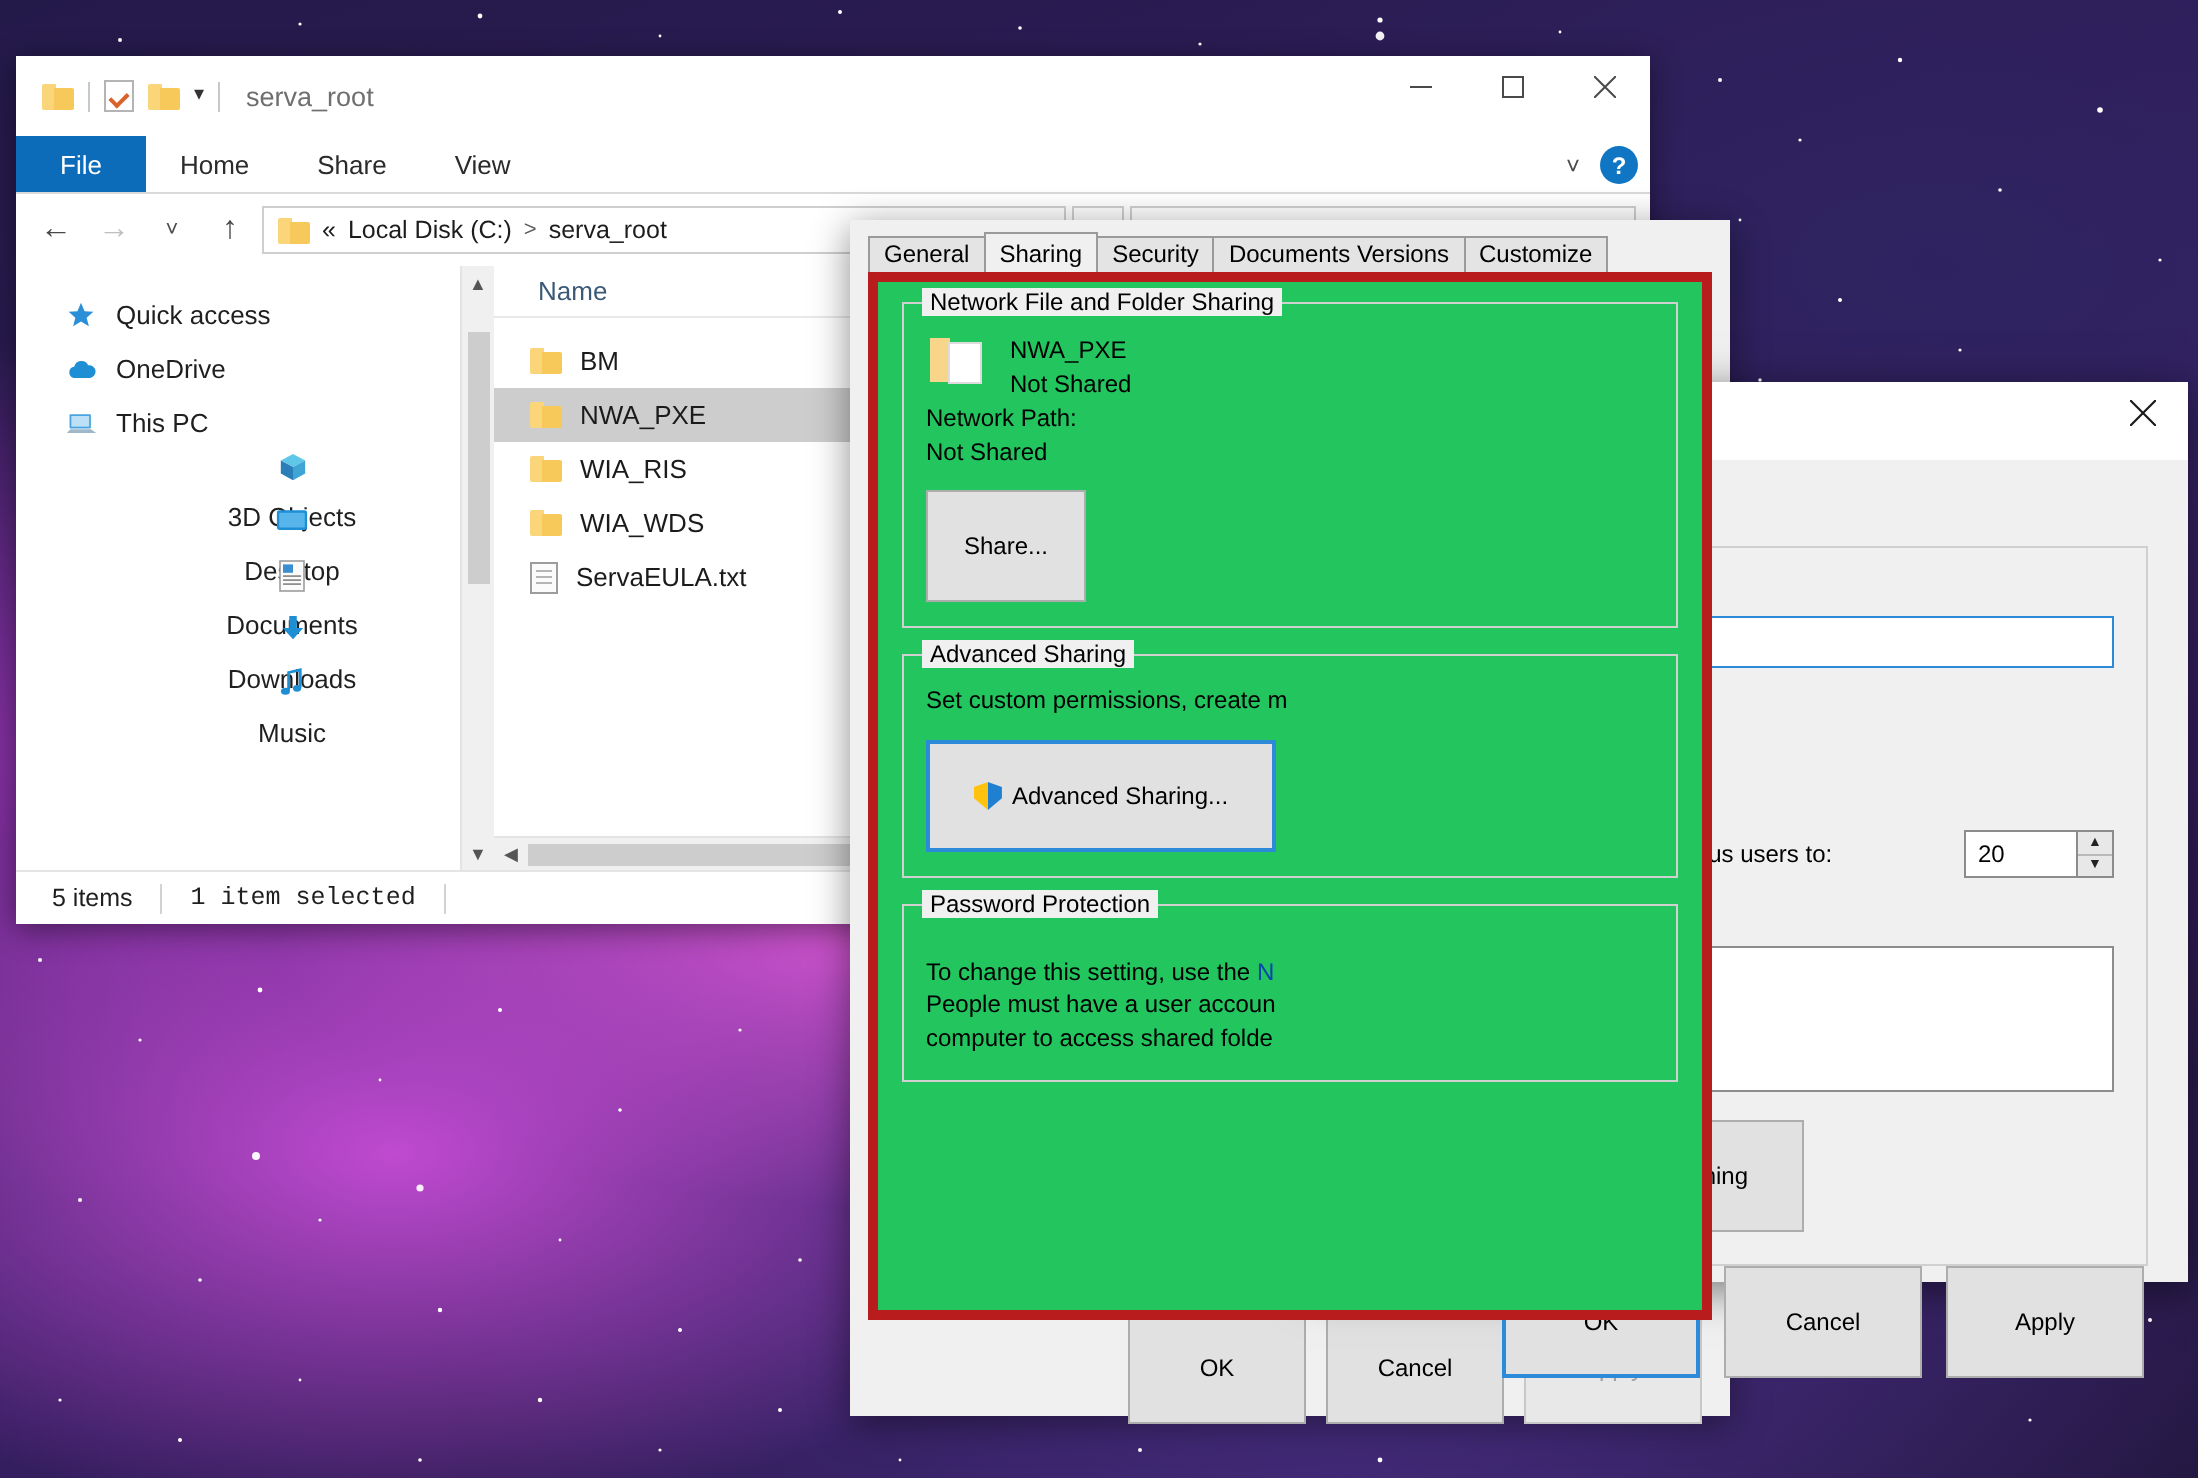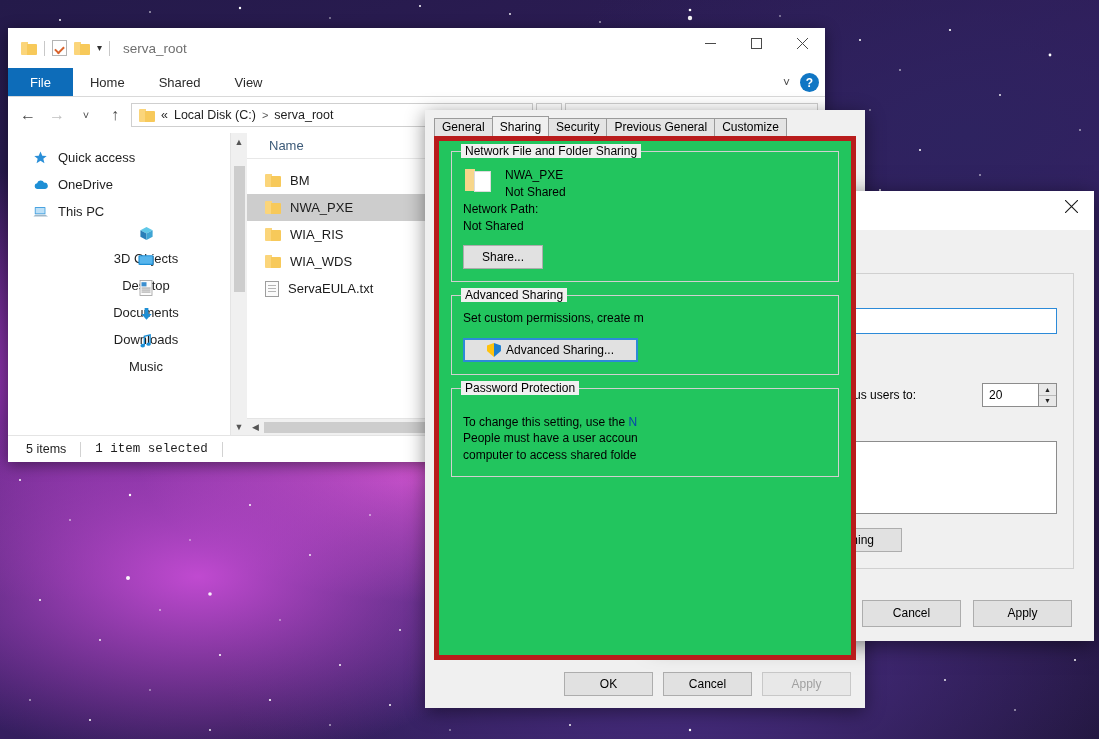--- a/index.html
+++ b/index.html
@@ -142,21 +142,21 @@
     border:1px solid #9a9a9a; border-bottom:none; background:#e4e4e4; padding:1px 7px 2px;
     font-size:12px; margin-right:-1px; position:relative; z-index:1;
   }
   .tab.active { background:#f0f0f0; z-index:3; padding-top:3px; margin-top:-2px; }
   .tabpage { flex:1 1 auto; border:5px solid #b91c1c; background:#22c55e; margin:0 9px; padding:10px 12px; position:relative; z-index:2; }
   .group { border:1px solid #d0d0d0; margin-bottom:13px; padding:13px 11px 12px; position:relative; }
   .group > .glabel {
     position:absolute; top:-8px; left:9px; background:#f0f0f0; padding:0 4px; font-size:12px;
   }
   .w32btn {
-    background:#e1e1e1; border:1px solid #adadad; padding:4px 13px; font-size:12px; color:#000;
+    background:#e1e1e1; border:1px solid #adadad; padding:20px 13px; font-size:12px; color:#000;
     display:inline-flex; align-items:center; justify-content:center; min-height:23px;
   }
   .w32btn.disabled { color:#a0a0a0; background:#e8e8e8; border-color:#c8c8c8; }
   .w32btn.focus { border:1px solid #2c8ad8; outline:1px solid #2c8ad8; outline-offset:-2px; }
   .shield {
     width:14px;height:14px;margin-right:5px;flex:0 0 auto;
     background:
       linear-gradient(to right,#ffc20e 50%, #1f7fd0 50%);
     clip-path: polygon(50% 0, 100% 18%, 100% 58%, 50% 100%, 0 58%, 0 18%);
   }
@@ -344,21 +344,21 @@
         <svg width="11" height="11" viewBox="0 0 11 11">
             <path d="M0 0 L11 11 M11 0 L0 11" stroke="currentColor" stroke-width="1"></path>
           </svg>
       </div>
     </div>
   </div>
 
   <div class="exp-ribbon">
     <div class="rtab file">File</div>
     <div class="rtab">Home</div>
-    <div class="rtab">Shared</div>
+    <div class="rtab">Share</div>
     <div class="rtab">View</div>
     <div class="ribbon-right">
       <span class="chev-down">˅</span>
       <span class="help-btn">?</span>
     </div>
   </div>
 
   <div class="exp-addrbar">
     <div class="navbtn">←</div>
     <div class="navbtn dim">→</div>
@@ -502,21 +502,21 @@
     <span class="vr"></span>
   </div>
 </div>
 
 <div id="props">
 
   <div class="tabstrip">
     <div class="tab">General</div>
     <div class="tab active">Sharing</div>
     <div class="tab">Security</div>
-    <div class="tab">Previous General</div>
+    <div class="tab">Documents Versions</div>
     <div class="tab">Customize</div>
   </div>
 
   <div class="tabpage">
 
     <div class="group">
       <span class="glabel">Network File and Folder Sharing</span>
       <div style="display:flex; align-items:flex-start; gap:12px; margin-top:2px;">
         <span class="shared-folder-ico"></span>
         <div style="line-height:17px;">

